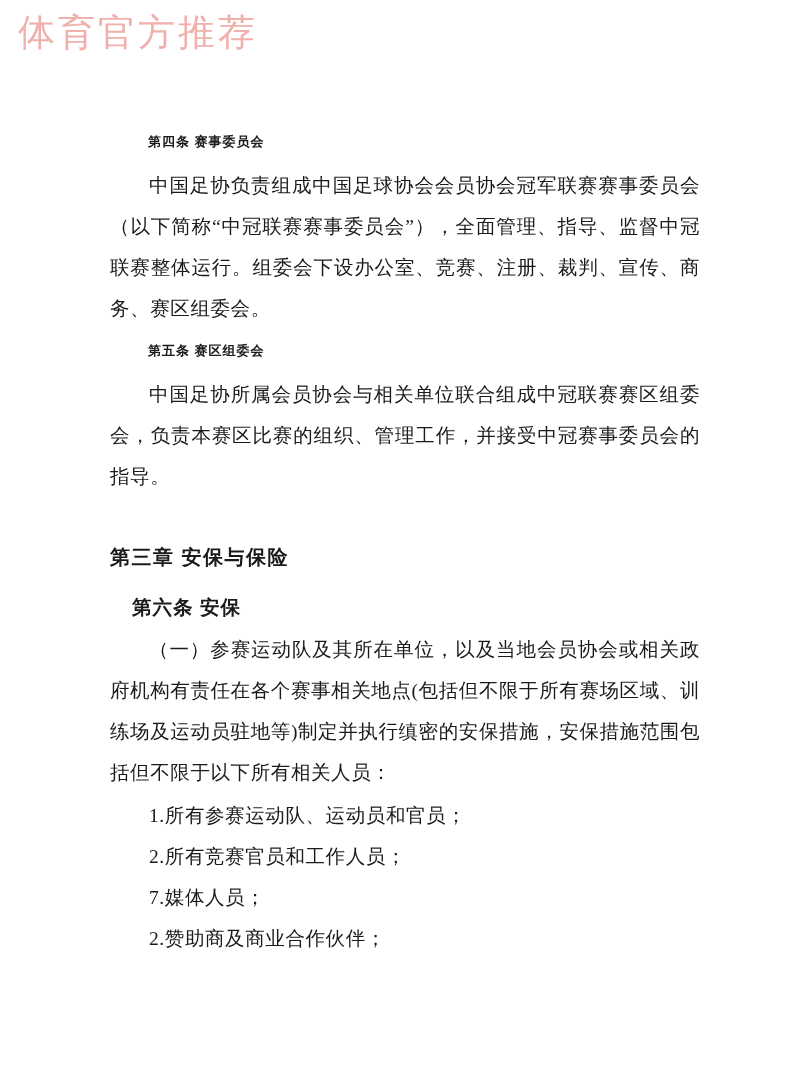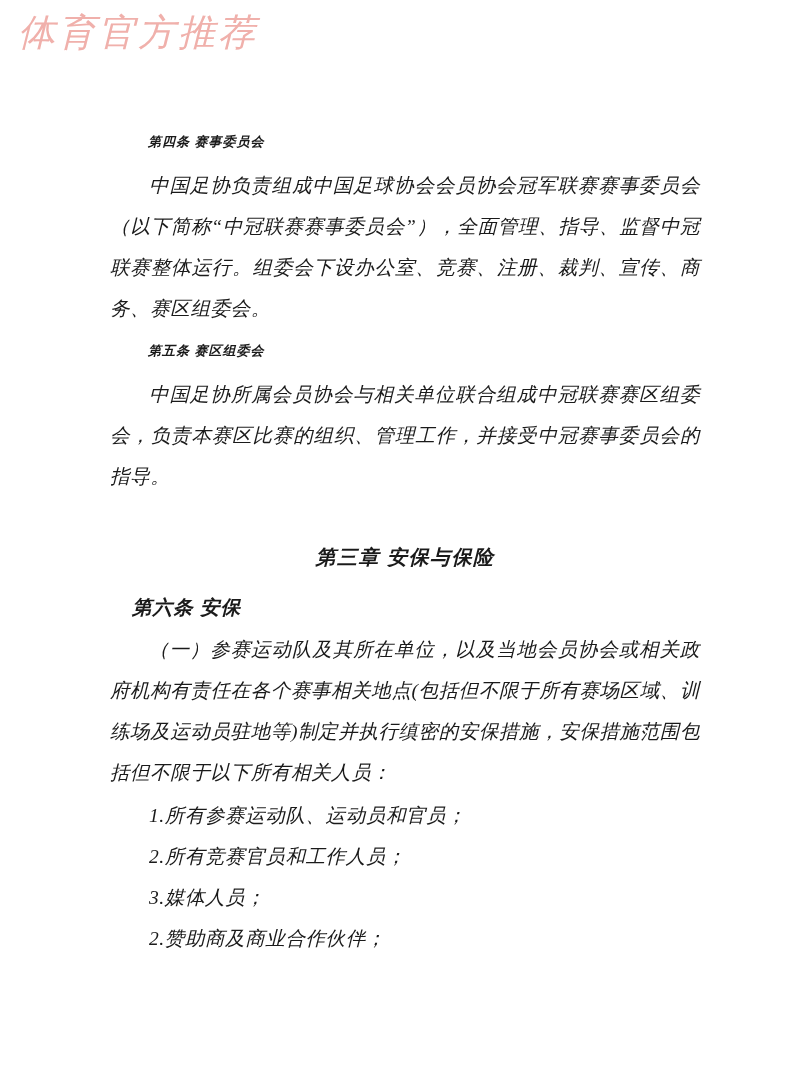--- a/index.html
+++ b/index.html
@@ -14,21 +14,20 @@
     color: #1a1a1a;
     position: relative;
     overflow: hidden;
   }
 
   .page {
     position: relative;
     width: 800px;
     height: 1020px;
     box-sizing: border-box;
-    font-style: italic;
   }
 
   .watermark {
     position: absolute;
     top: 8px;
     left: 18px;
     font-size: 37px;
     letter-spacing: 3px;
     color: #f0b0ab;
     font-family: "Liberation Serif", "DejaVu Serif", serif;
@@ -60,21 +59,21 @@
     margin: 0 0 2px 0;
     text-indent: 39px;
     text-align: justify;
     text-justify: inter-ideograph;
     letter-spacing: 0.6px;
   }
 
   .chapter-heading {
     font-size: 20px;
     font-weight: bold;
-    text-align: center;
+    text-align: left;
     letter-spacing: 1.5px;
     margin: 40px 0 10px 0;
     line-height: 40px;
     font-family: "Liberation Sans", "DejaVu Sans", sans-serif;
   }
 
   .sub-heading {
     font-size: 19.5px;
     font-weight: bold;
     letter-spacing: 1px;
@@ -107,17 +106,17 @@
     <div class="article-heading">第五条 赛区组委会</div>
     <p class="body-para">中国足协所属会员协会与相关单位联合组成中冠联赛赛区组委会，负责本赛区比赛的组织、管理工作，并接受中冠赛事委员会的指导。</p>
 
     <div class="chapter-heading">第三章 安保与保险</div>
 
     <div class="sub-heading">第六条 安保</div>
     <p class="body-para">（一）参赛运动队及其所在单位，以及当地会员协会或相关政府机构有责任在各个赛事相关地点(包括但不限于所有赛场区域、训练场及运动员驻地等)制定并执行缜密的安保措施，安保措施范围包括但不限于以下所有相关人员：</p>
 
     <p class="list-item">1.所有参赛运动队、运动员和官员；</p>
     <p class="list-item">2.所有竞赛官员和工作人员；</p>
-    <p class="list-item">3.媒体人员；</p>
+    <p class="list-item">7.媒体人员；</p>
     <p class="list-item">2.赞助商及商业合作伙伴；</p>
 
   </div>
 </div>
 
 </body></html>

